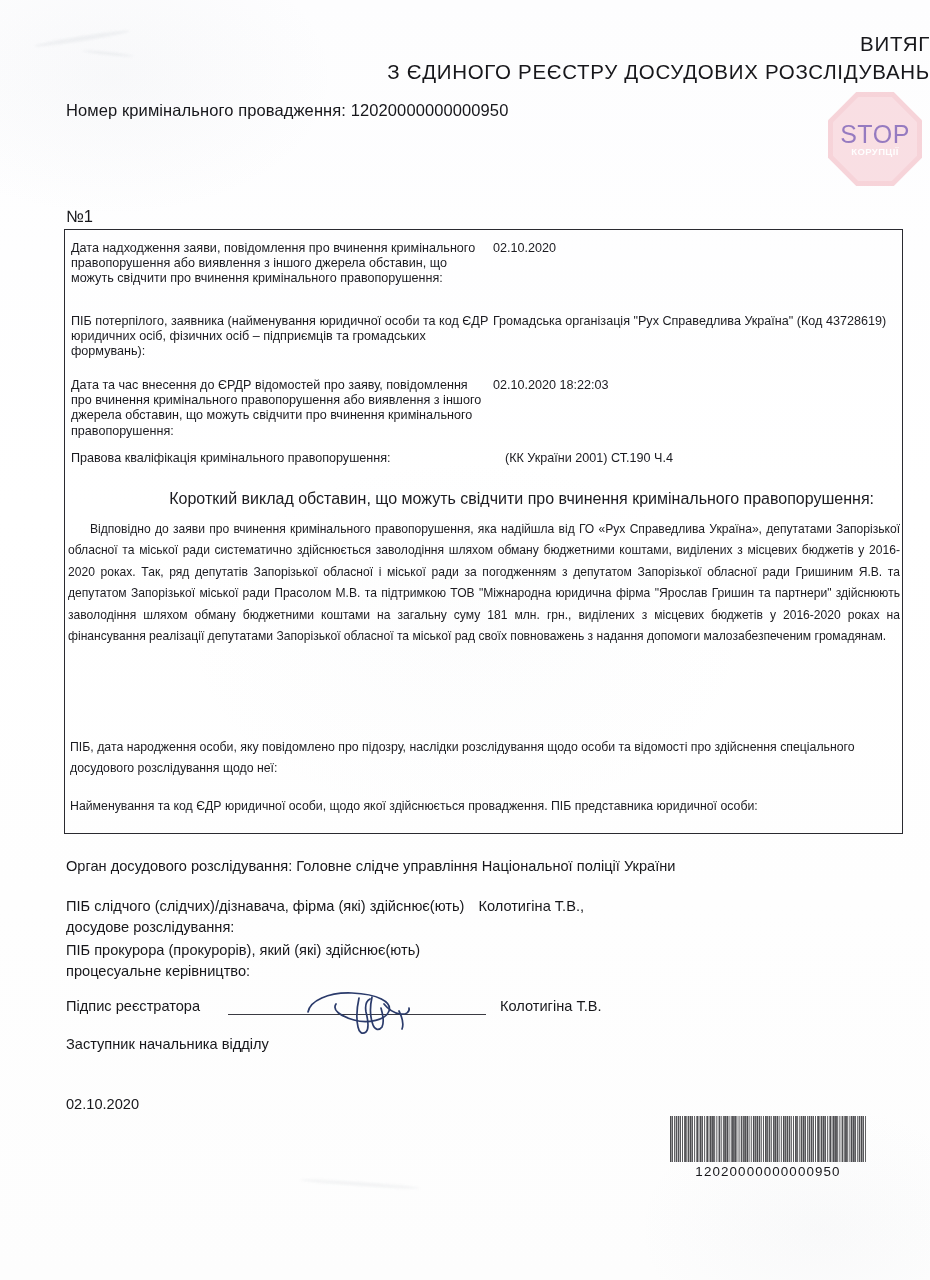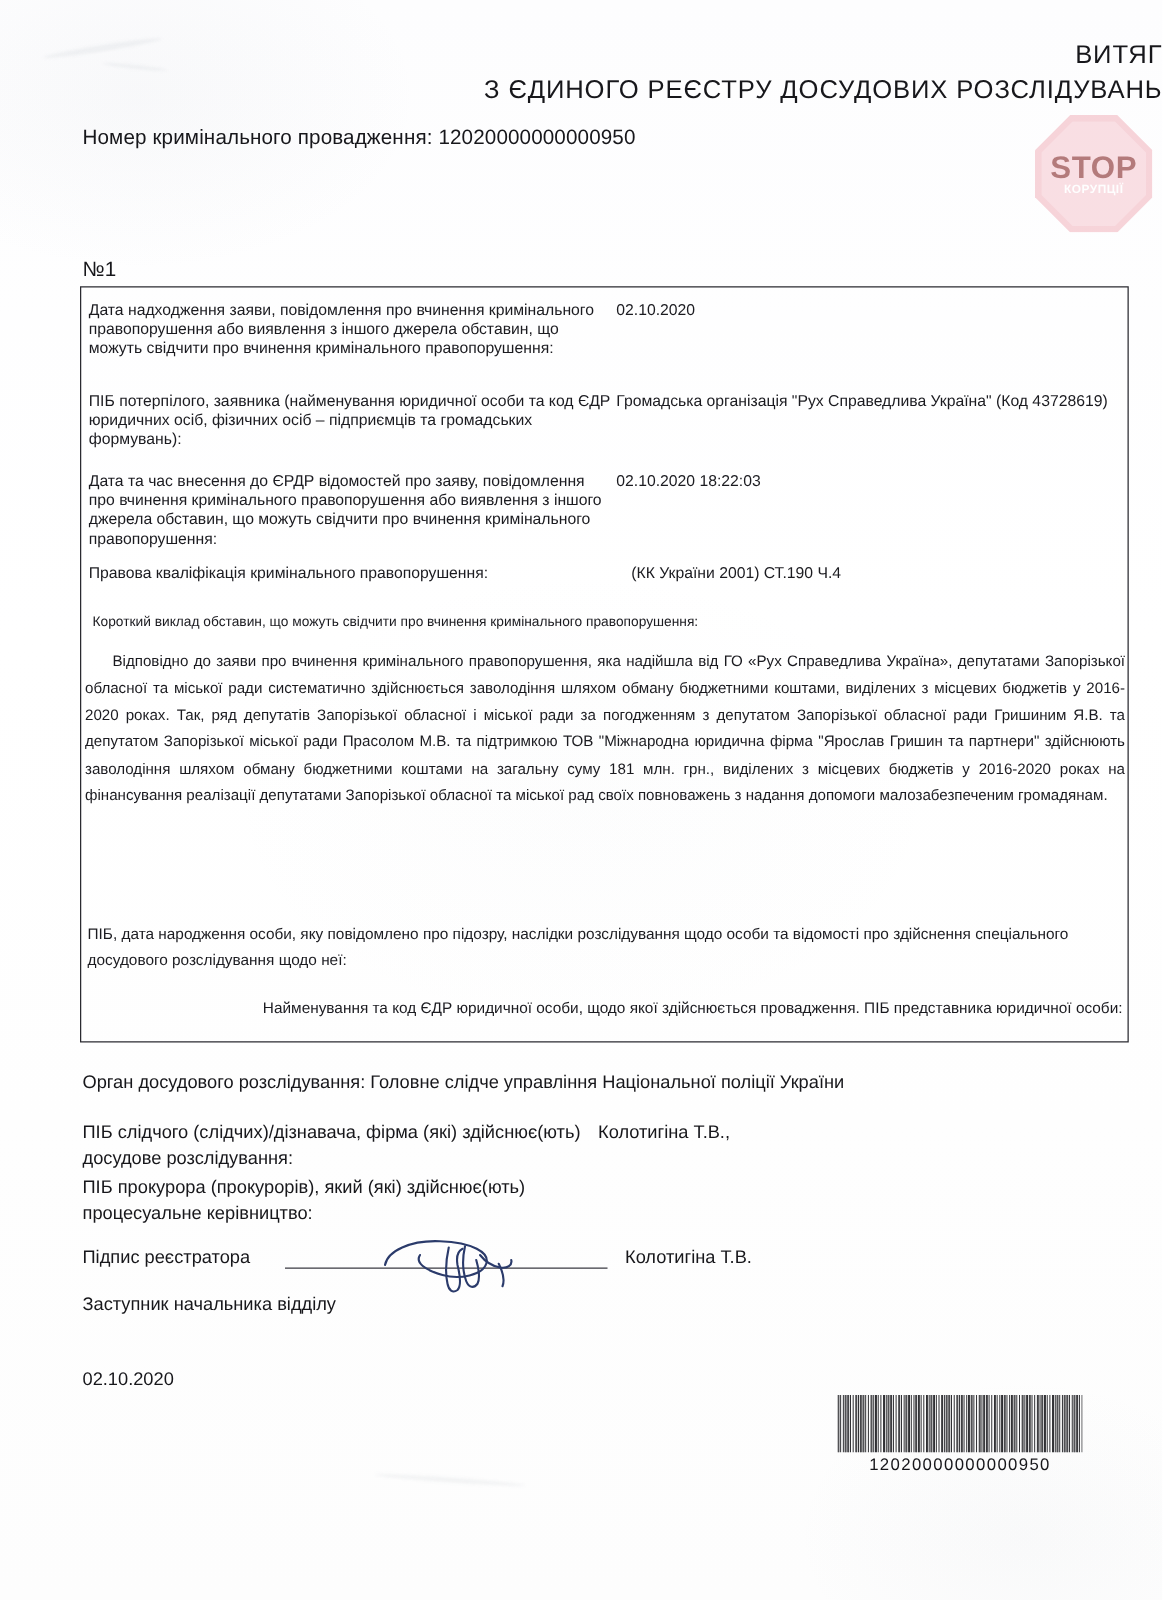--- a/index.html
+++ b/index.html
@@ -97,22 +97,22 @@
     position: absolute;
     inset: 0;
     display: flex;
     flex-direction: column;
     align-items: center;
     justify-content: center;
     gap: 1px;
   }
   .stamp .stamp-stop {
     font-size: 25px;
-    font-weight: bold;
-    color: #7f1d1d;
+    font-weight: normal;
+    color: #4c1d95;
     letter-spacing: 0.5px;
     line-height: 24px;
   }
   .stamp .stamp-sub {
     font-size: 9.5px;
     font-weight: bold;
     color: #ffffff;
     letter-spacing: 0.4px;
     line-height: 10px;
   }
@@ -166,23 +166,24 @@
   .r3 { top: 148px; }
   .r4 { top: 221px; }
 
   .r4 .val { left: 440px; }
 
   .summary-head {
     position: absolute;
     left: 9px;
     top: 261px;
     width: 800px;
-    font-size: 11px;
+    font-size: 16px;
     line-height: 15.2px;
     color: #1b1b20;
+    text-align: right;
   }
   .summary-body {
     position: absolute;
     left: 3px;
     top: 289px;
     width: 832px;
     font-size: 12.1px;
     line-height: 21.4px;
     text-align: justify;
     text-indent: 22px;
@@ -193,21 +194,21 @@
   .block-note {
     position: absolute;
     left: 5px;
     width: 828px;
     font-size: 12.3px;
     line-height: 21.4px;
     color: #1b1b20;
     margin-top: 44px;
   }
   .note-suspect { top: 463px; }
-  .note-legal   { top: 522px; text-align: right; }
+  .note-legal   { top: 522px; }
   .note-result  { top: 564px; line-height: 17px; width: 400px; }
 
   
   .foot {
     position: absolute;
     font-size: 14.6px;
     line-height: 21px;
     color: #17171b;
   }
   .foot-organ      { left: 66px; top: 856px; width: 820px; }

